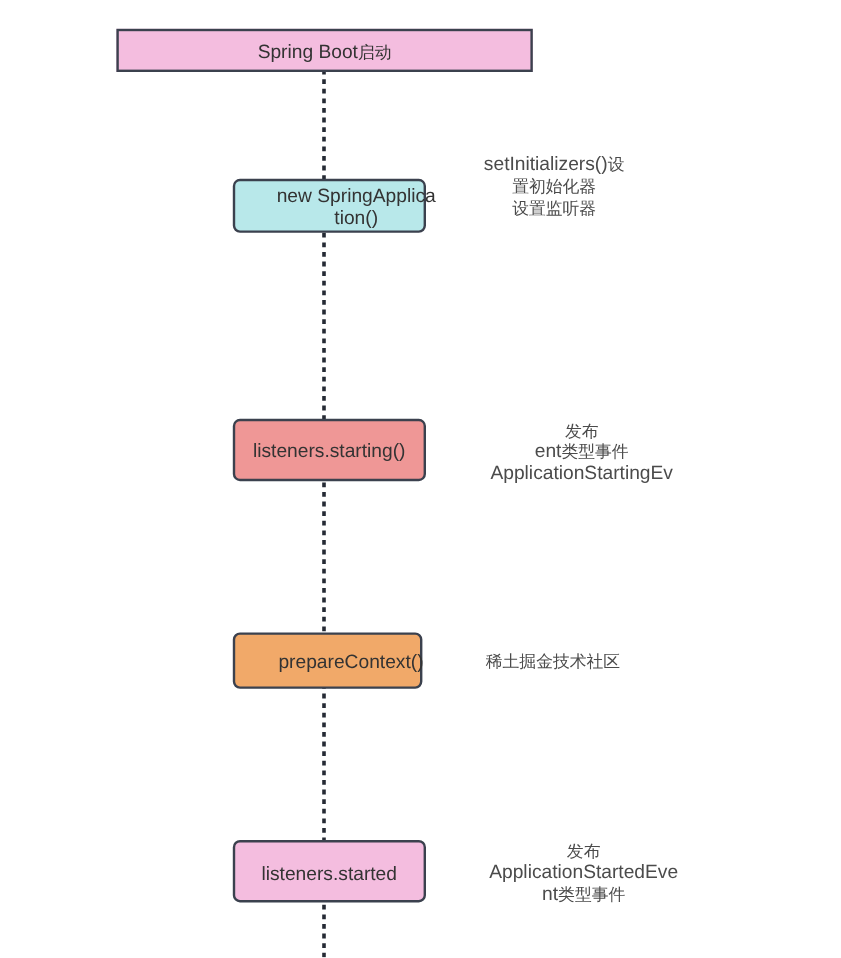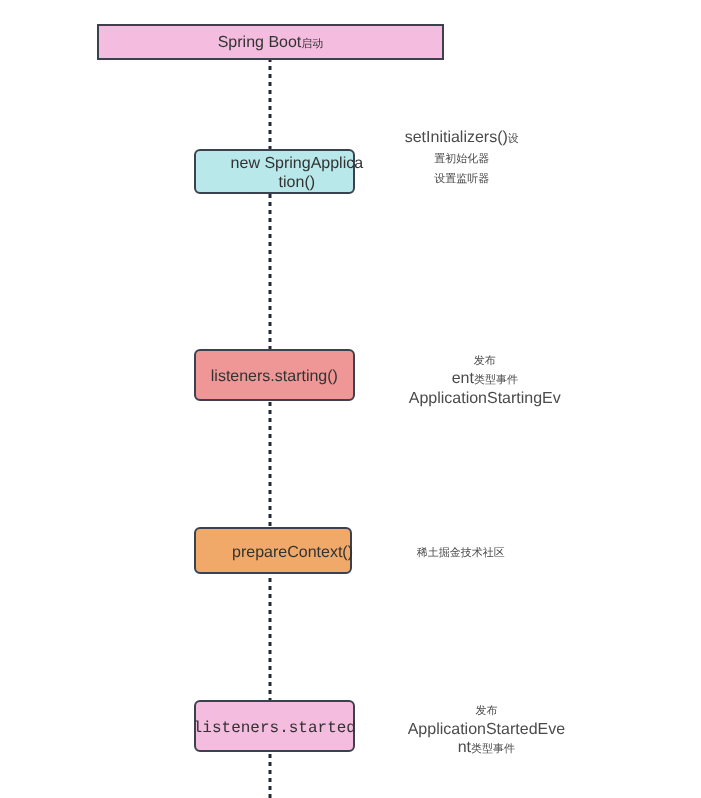--- a/index.html
+++ b/index.html
@@ -35,29 +35,29 @@
   
   .annotation{
     position:absolute;
     color:#4b4b4b;
     font-size:16px;
     line-height:17.8px;
     text-align:center;
     box-sizing:border-box;
   }
 
-  .cjk{font-size:11px;}
+  .cjk{font-size:14px;}
 
 
   
   #node-0{left:97px;   top:23.5px;  width:347px;   height:36px;   background:#f4bddf; border:2px solid #3b414e; border-radius:0;}
   #node-1{left:193.5px;top:148.9px; width:161.7px; height:45.3px; background:#b8e8ea; border:2px solid #3b414e; border-radius:6px;}
   #node-2{left:193.5px;top:348.6px; width:161.7px; height:52px;   background:#ef9796; border:2px solid #3b414e; border-radius:6px;}
   #node-3{left:193.5px;top:526.5px; width:158px;   height:47.3px; background:#f1a969; border:2px solid #3b414e; border-radius:6px;padding-left:40px;}
-  #node-4{left:193.5px;top:700px;   width:161.7px; height:51.9px; background:#f4bddf; border:2px solid #3b414e; border-radius:6px;font-family:Liberation Mono, monospace;}
+  #node-4{left:193.5px;top:700px;   width:161.7px; height:51.9px; background:#f4bddf; border:2px solid #3b414e; border-radius:6px;}
 
   #node-0 .node-label{position:relative;top:2.5px;}
   #node-1 .node-label{position:relative;top:1.8px;margin-left:45px;}
   #node-2 .node-label{position:relative;top:2px;}
   #node-3 .node-label{position:relative;top:2.5px;}
   #node-4 .node-label{position:relative;top:2.6px;}
 
   #anno-0{left:395.8px; top:129.2px; width:132px;}
   #anno-1{left:398.75px;top:350.5px; width:172px;}
   #anno-2{left:374.8px; top:542.6px; width:172px;}

